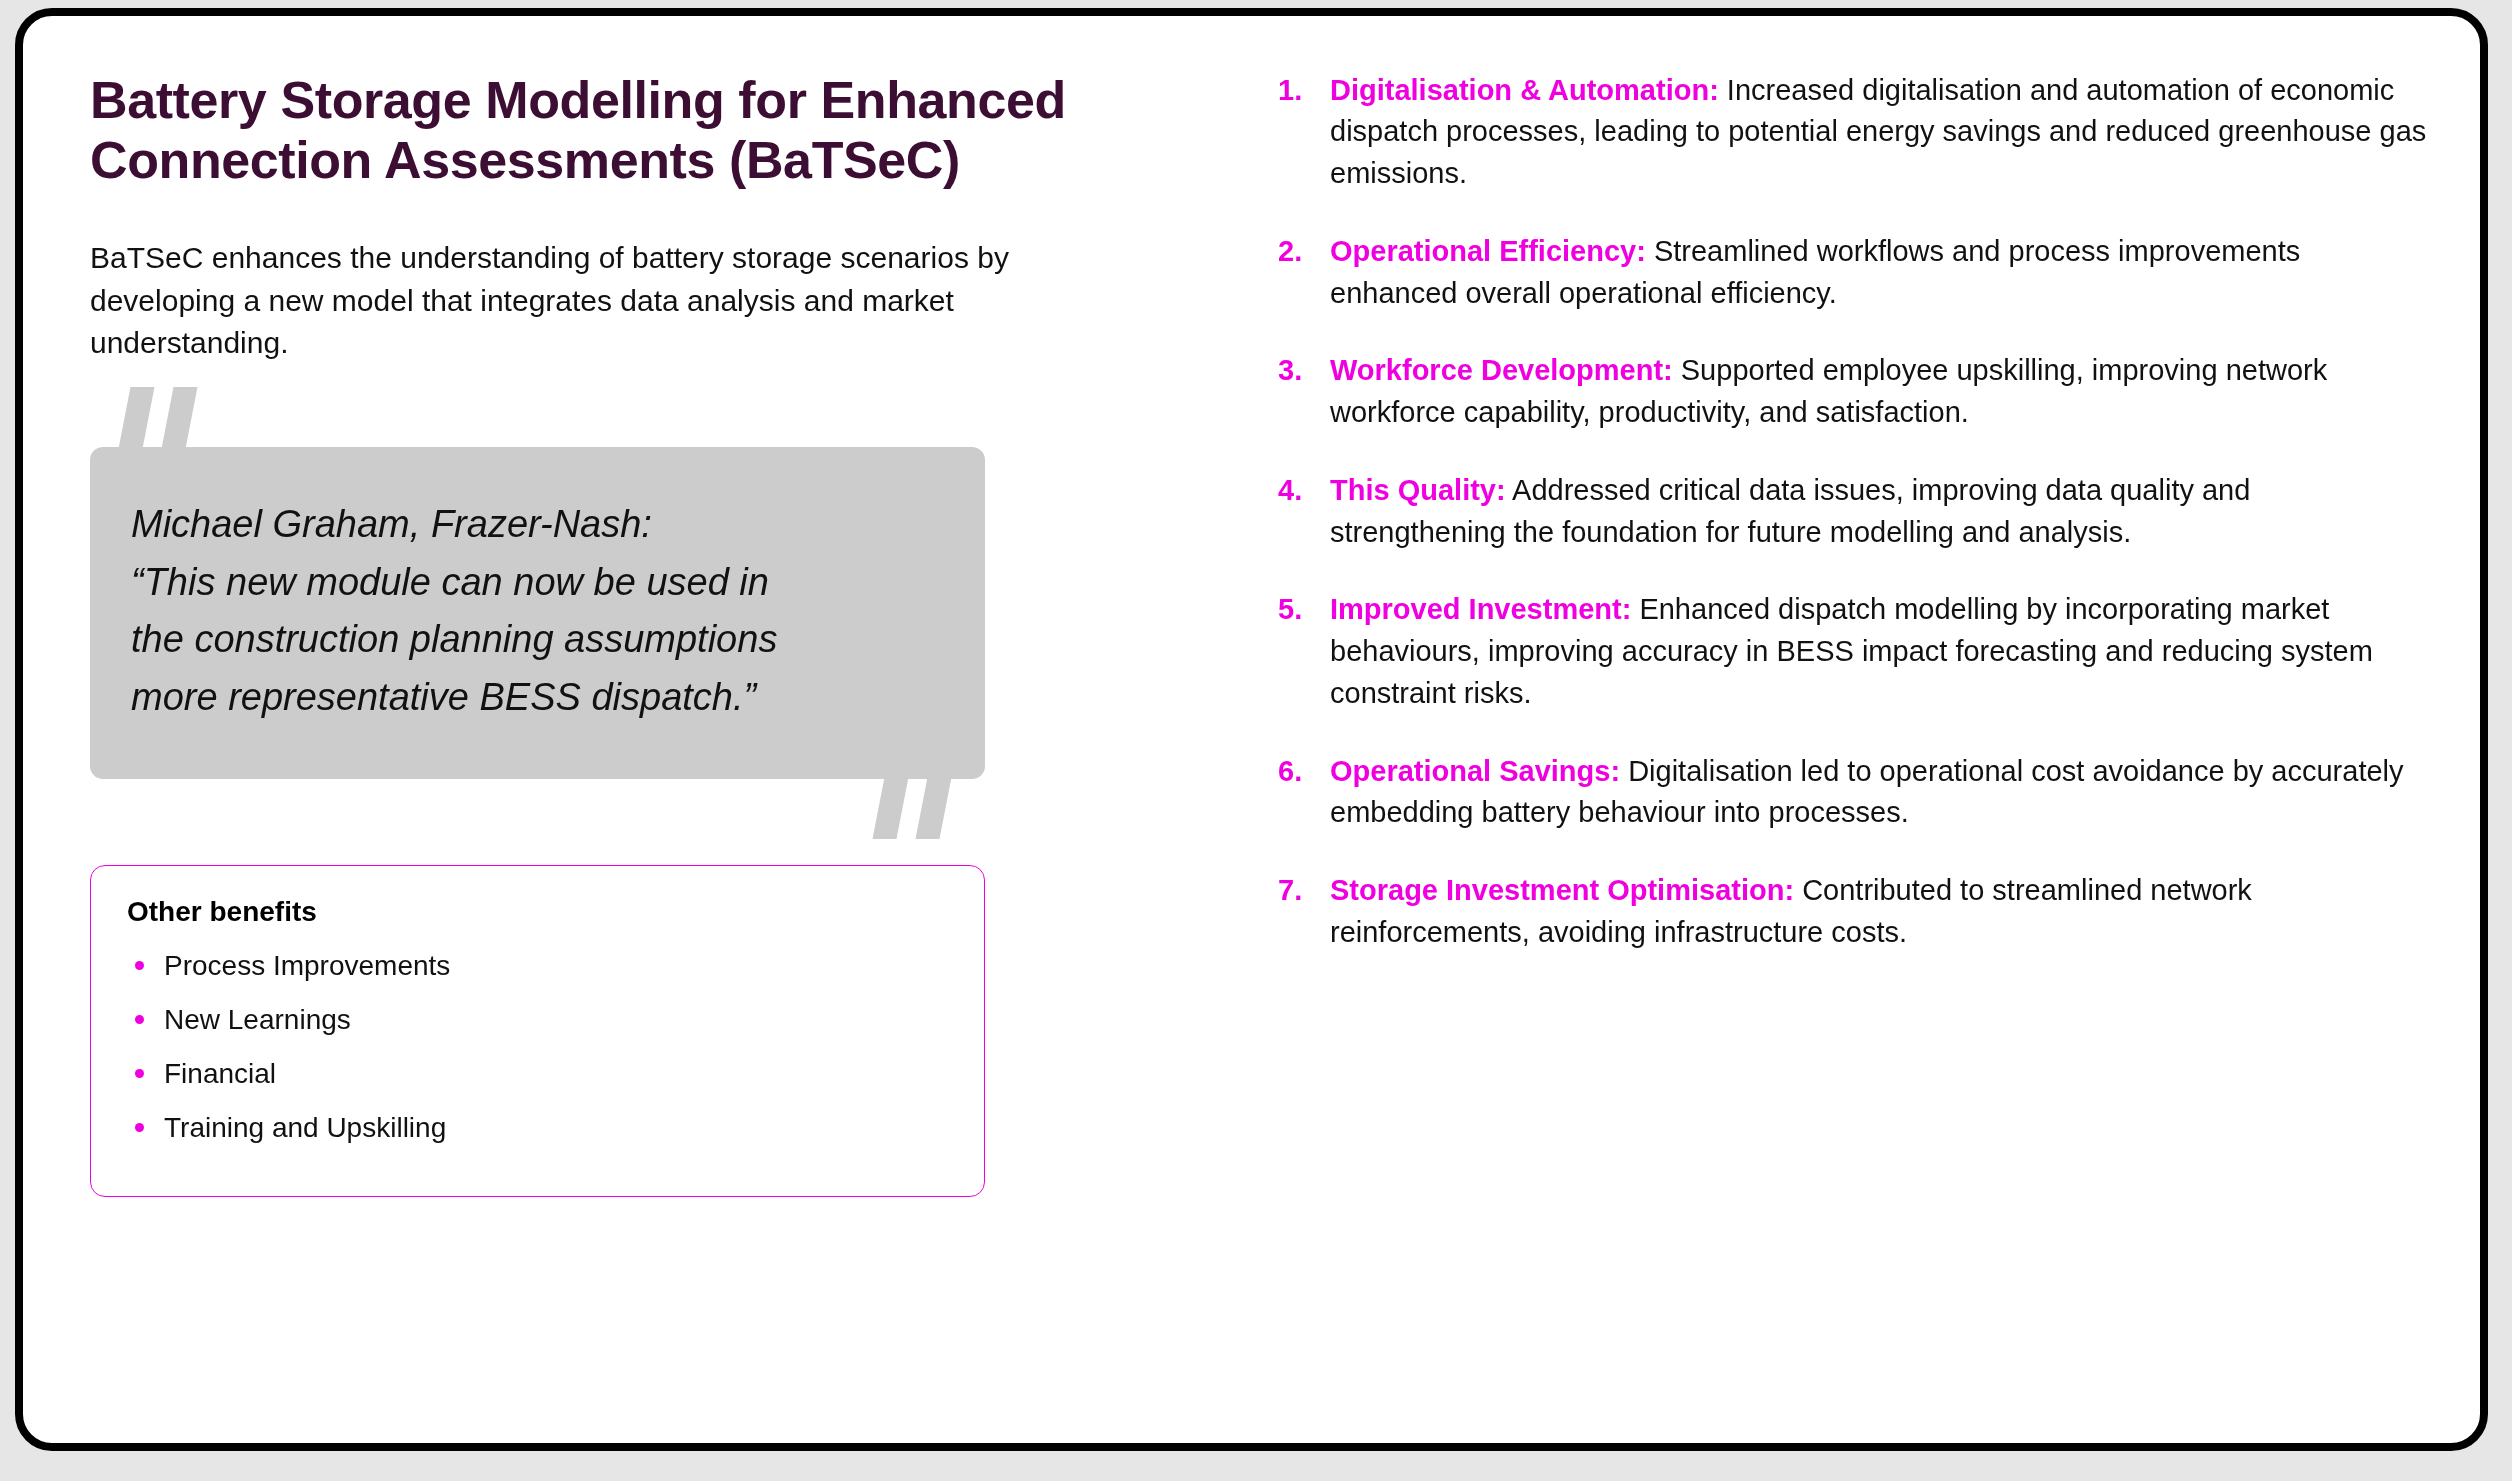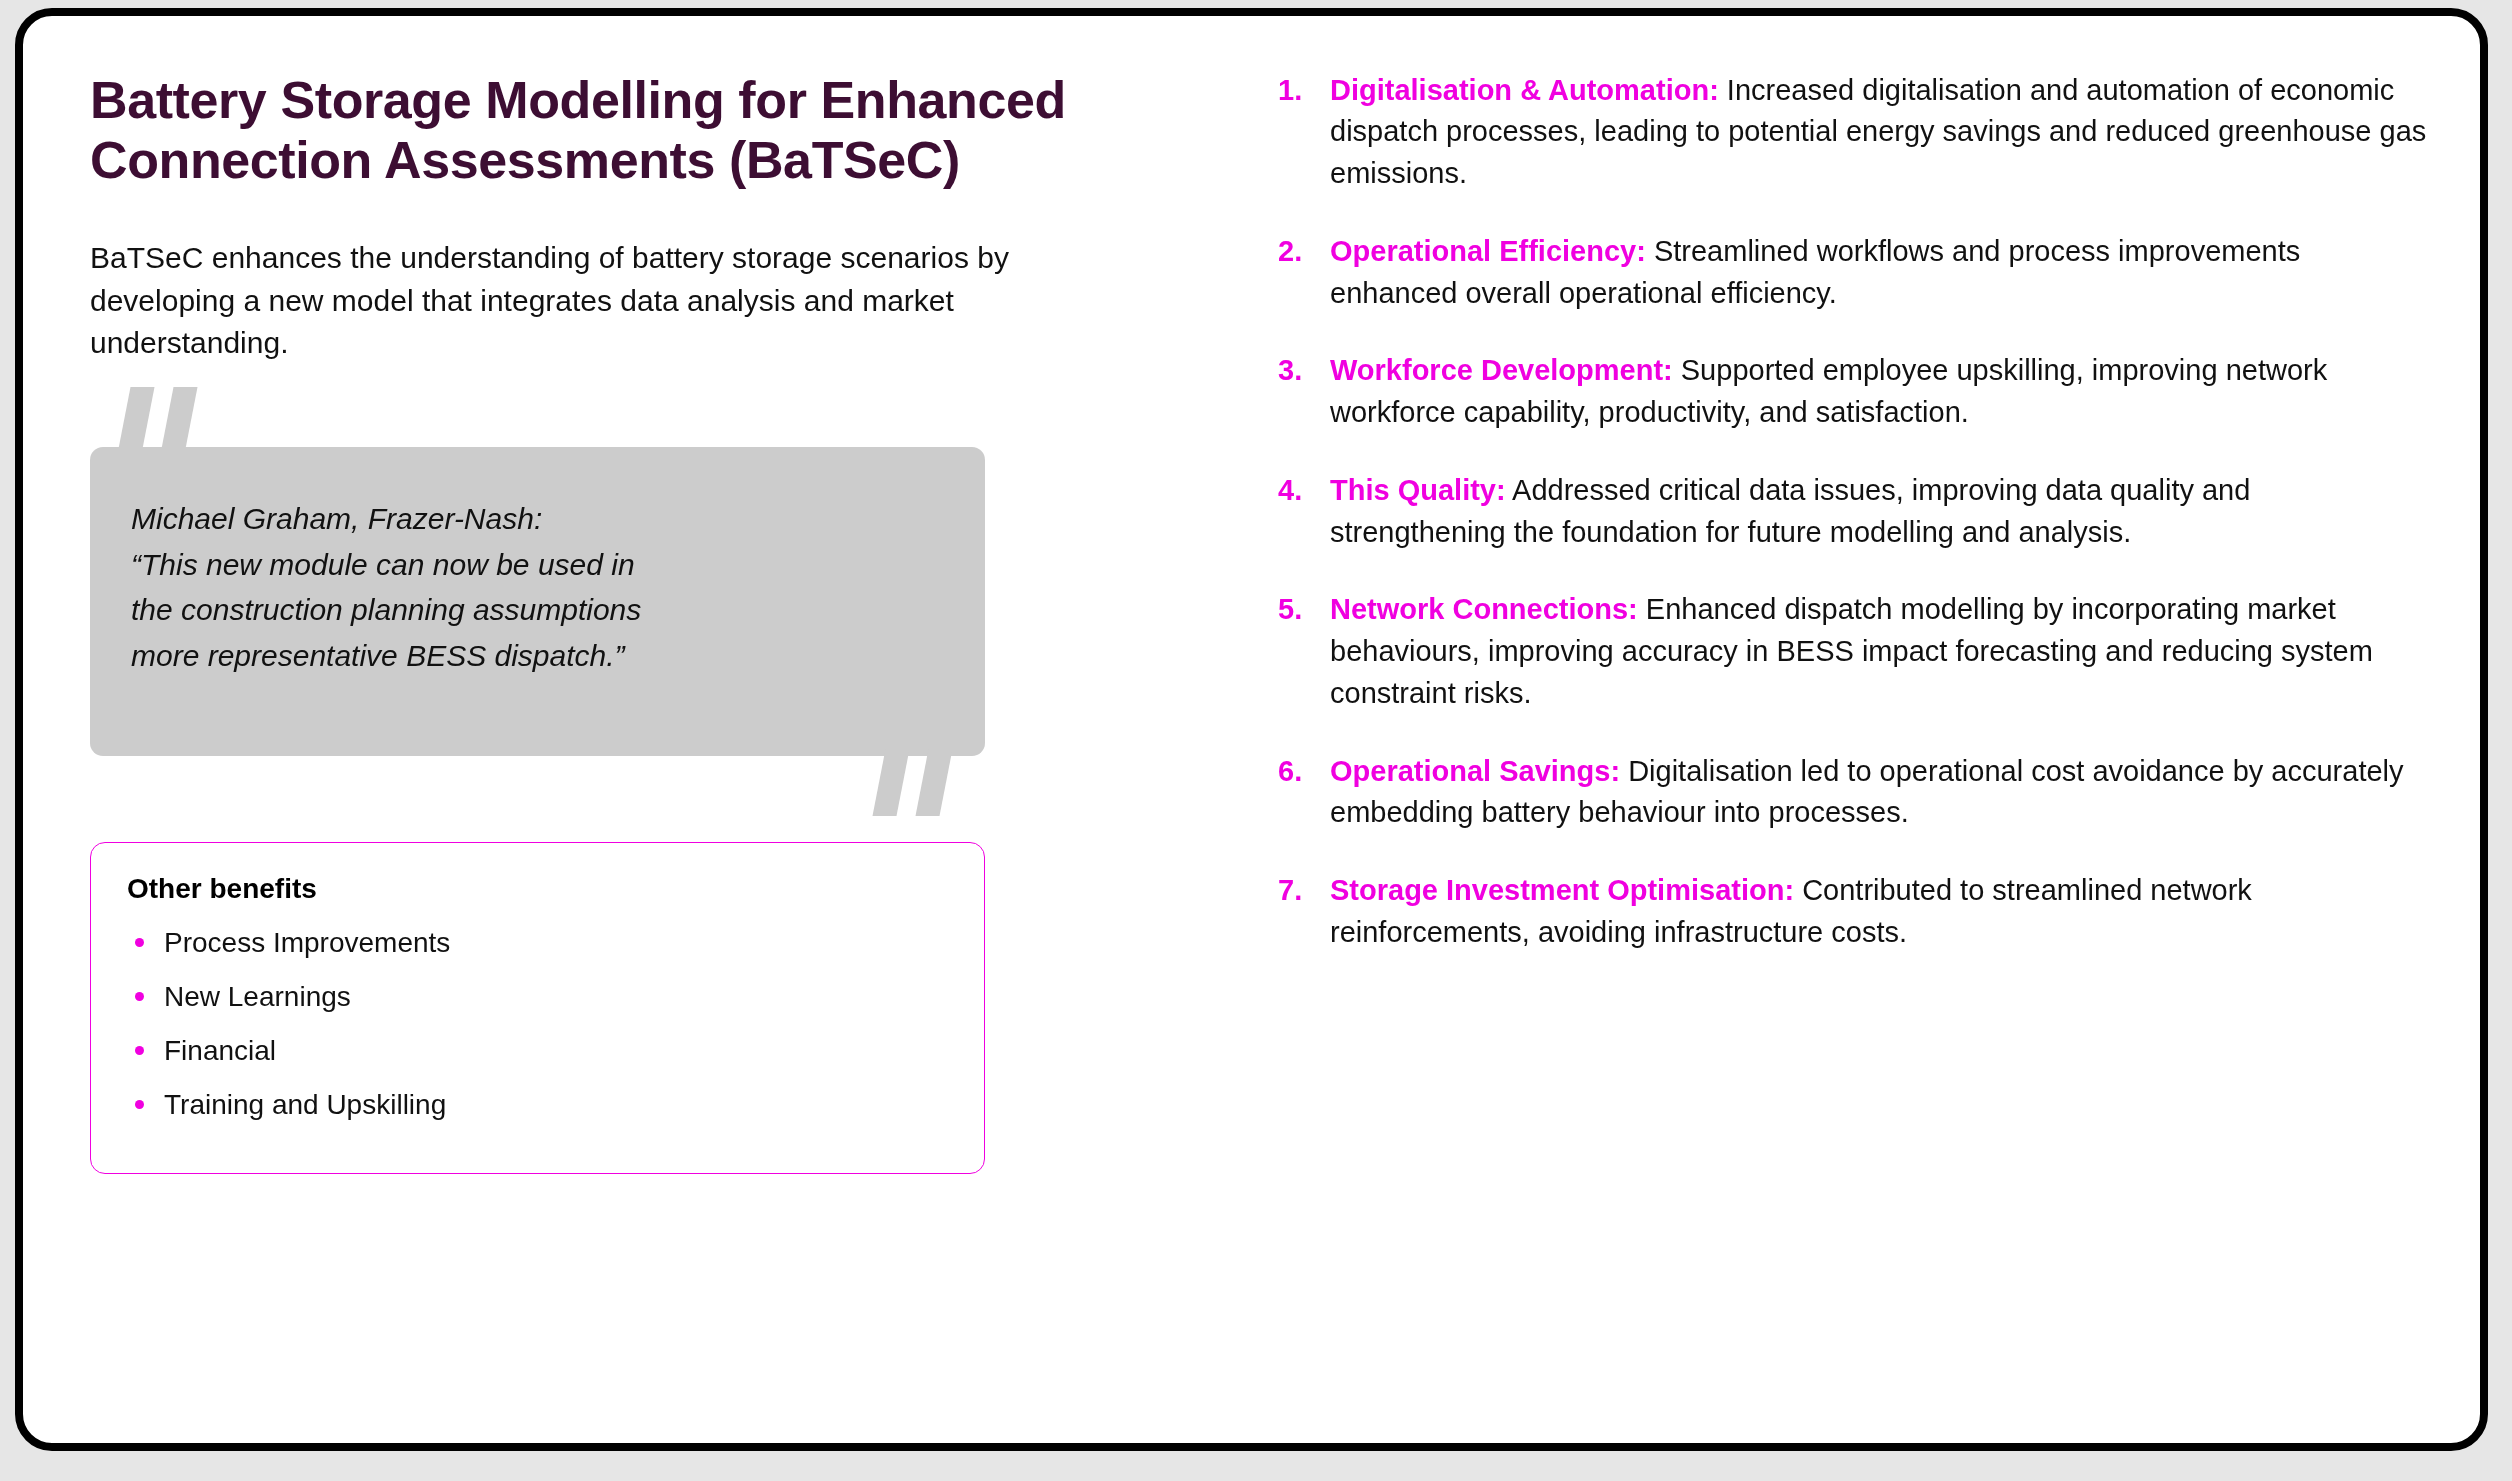--- a/index.html
+++ b/index.html
@@ -104,21 +104,21 @@
     vertical-align: top;
   }
   .qm i + i { margin-left: 19px; }
 
   .qm-tl { top: -60px; left: 34px; }
   .qm-br { bottom: -60px; right: 39px; }
 
   .quote-text {
     margin: 0;
     color: #111111;
-    font-size: 30px;
+    font-size: 38px;
     line-height: 1.52;
     font-style: italic;
   }
   .quote-text .line { display: block; white-space: pre; }
 
   
   .benefits {
     margin: 86px 0 0 0;
     width: 895px;
     border: 1.9px solid #f000e0;
@@ -238,21 +238,21 @@
 
           <li>
             <span class="num">3.</span><span class="lbl">Workforce Development:</span><span class="desc"> Supported employee upskilling, improving network workforce capability, productivity, and satisfaction.</span>
           </li>
 
           <li>
             <span class="num">4.</span><span class="lbl">This Quality:</span><span class="desc"> Addressed critical data issues, improving data quality and strengthening the foundation for future modelling and analysis.</span>
           </li>
 
           <li>
-            <span class="num">5.</span><span class="lbl">Network Connections:</span><span class="desc"> Enhanced dispatch modelling by incorporating market behaviours, improving accuracy in BESS impact forecasting and reducing system constraint risks.</span>
+            <span class="num">5.</span><span class="lbl">Improved Investment:</span><span class="desc"> Enhanced dispatch modelling by incorporating market behaviours, improving accuracy in BESS impact forecasting and reducing system constraint risks.</span>
           </li>
 
           <li>
             <span class="num">6.</span><span class="lbl">Operational Savings:</span><span class="desc"> Digitalisation led to operational cost avoidance by accurately embedding battery behaviour into processes.</span>
           </li>
 
           <li>
             <span class="num">7.</span><span class="lbl">Storage Investment Optimisation:</span><span class="desc"> Contributed to streamlined network reinforcements, avoiding infrastructure costs.</span>
           </li>
 

